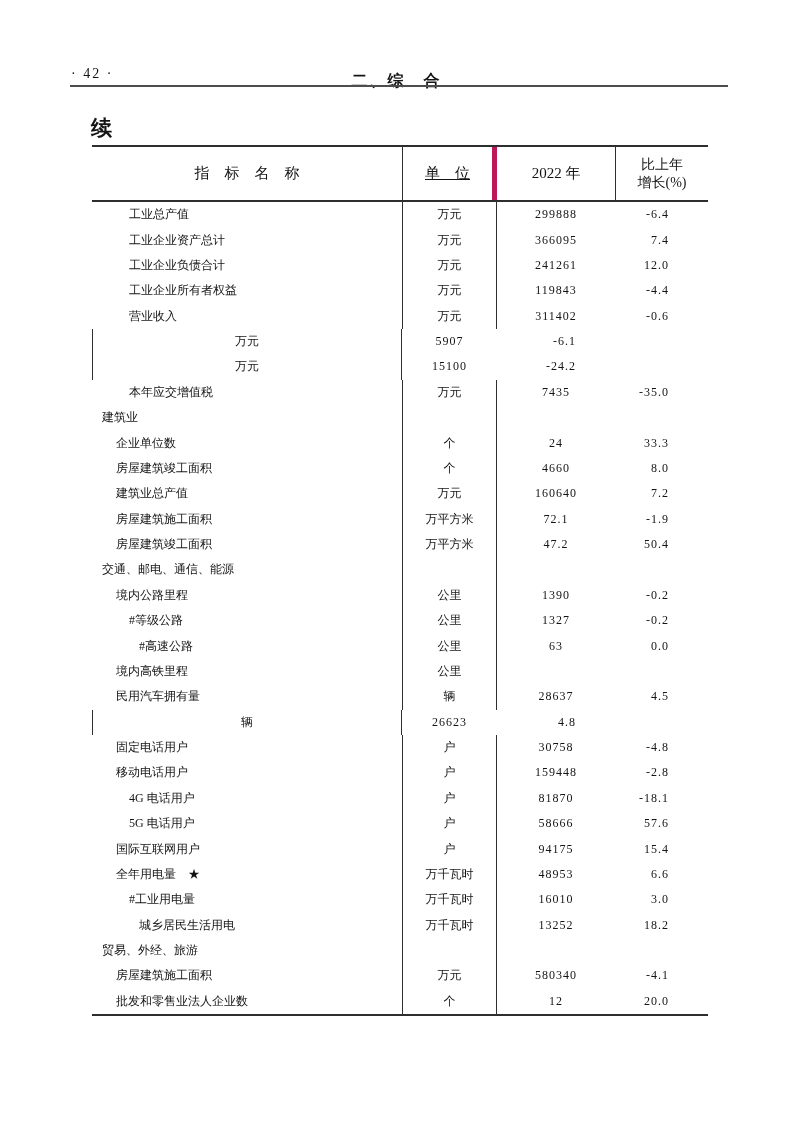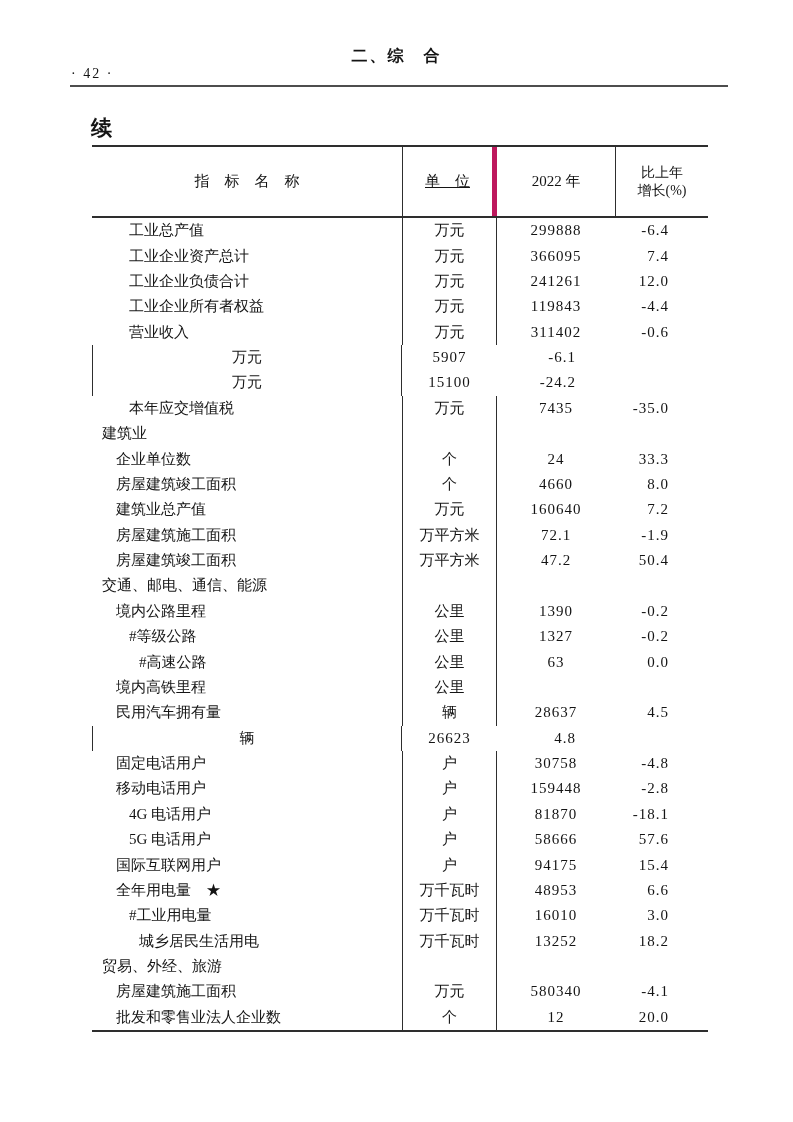--- a/index.html
+++ b/index.html
@@ -9,37 +9,37 @@
     position:relative;
     font-family:"Liberation Serif","DejaVu Serif",serif;
     color:#141414;
     overflow:hidden;
   }
   .page-num {
     position:absolute; left:71px; top:66px;
     font-size:14px; letter-spacing:2px;
   }
   .chapter-title {
-    position:absolute; left:0; top:46px; width:100%;
+    position:absolute; left:0; top:71px; width:100%;
     text-align:center; font-size:16px; font-weight:bold; letter-spacing:2px;
   }
   .header-rule {
     position:absolute; left:70px; top:85px; width:658px; height:2px;
     background:#4d4d4d;
   }
   .continued-label {
     position:absolute; left:91px; top:114px;
     font-size:21px; font-weight:bold;
   }
   .stat-table {
     position:absolute; left:92px; top:145px; width:616px;
   }
   .thead {
     box-sizing:border-box;
-    height:73px;
+    height:57px;
     border-top:2px solid #2e2e2e;
     border-bottom:2px solid #2e2e2e;
     display:grid;
     grid-template-columns:310px 95px 118px 93px;
   }
   .thead .hcell {
     display:flex; flex-direction:column;
     align-items:center; justify-content:center;
     font-size:15px;
   }
@@ -49,21 +49,21 @@
   .tbody {
     height:812px;
     border-bottom:2px solid #2e2e2e;
     display:flex; flex-direction:column;
   }
   .row {
     flex:1;
     display:grid;
     grid-template-columns:310px 95px 118px 93px;
     align-items:stretch;
-    font-size:15px;
+    font-size:12px;
   }
   .c1 { display:flex; align-items:center; box-sizing:border-box; }
   .c2 {
     display:flex; align-items:center; justify-content:center;
     border-left:1px solid #2e2e2e; border-right:1px solid #2e2e2e;
   }
   .c3 { display:flex; align-items:center; justify-content:center; letter-spacing:1px; }
   .c4 {
     display:flex; align-items:center; justify-content:flex-end;
     box-sizing:border-box; padding-right:39px; letter-spacing:1px;

